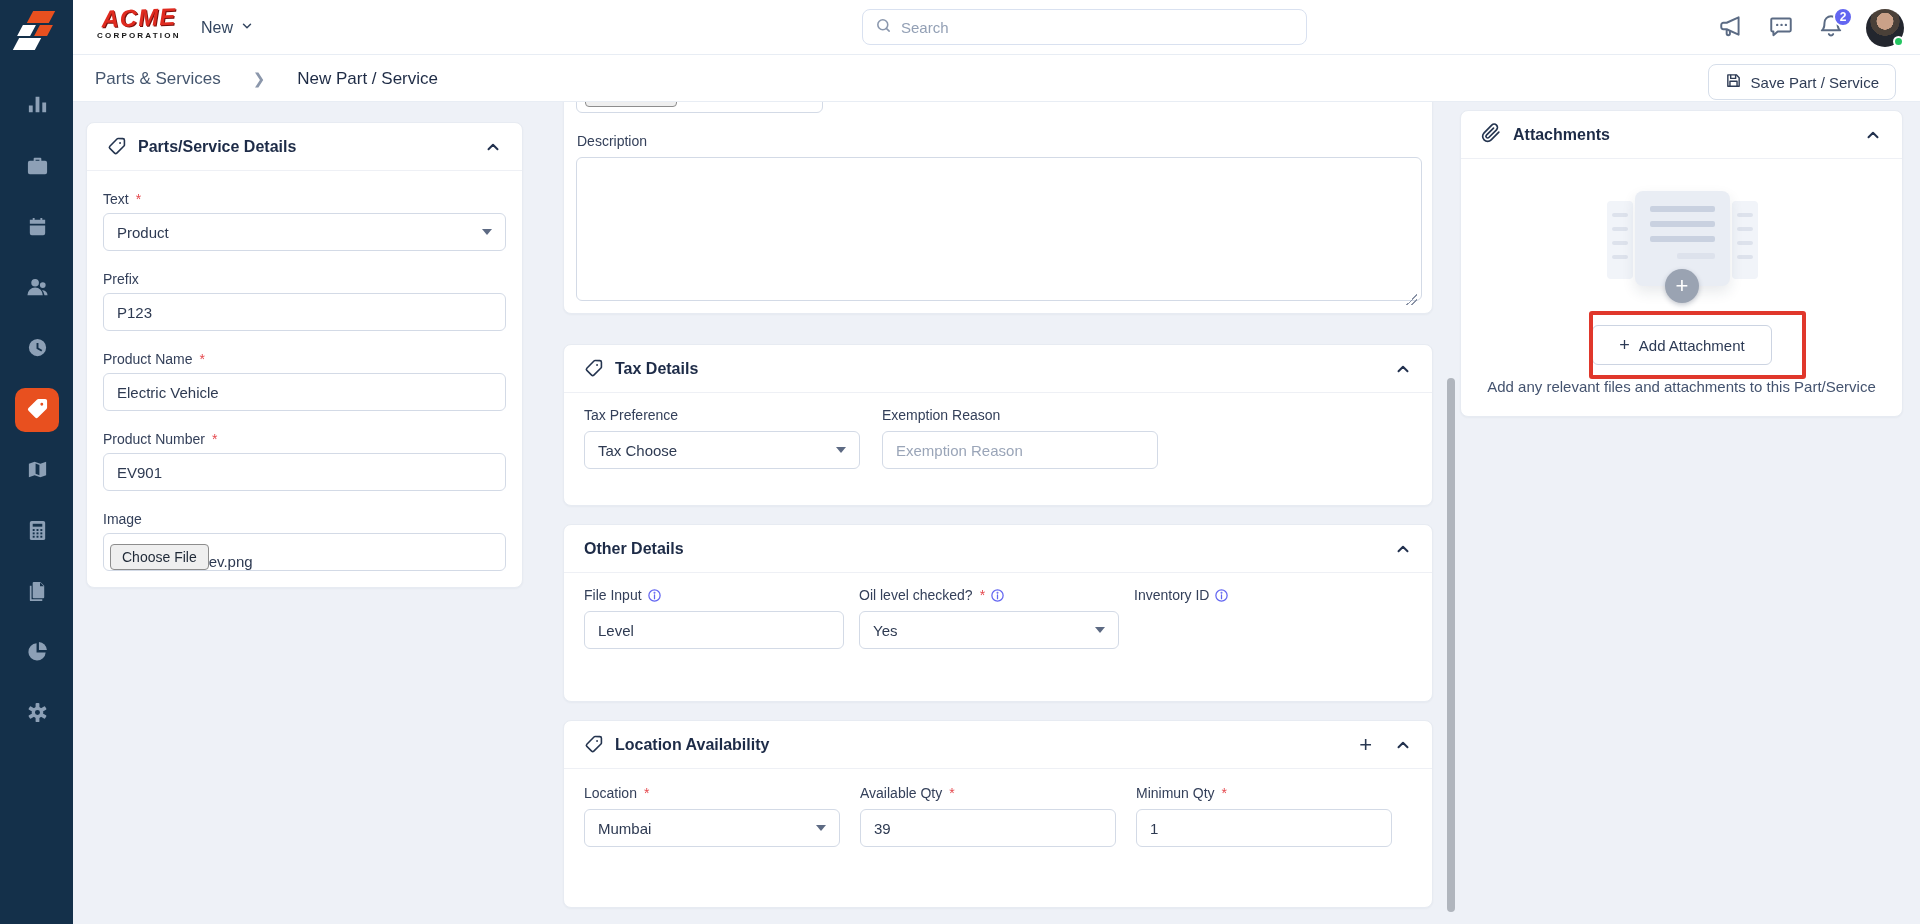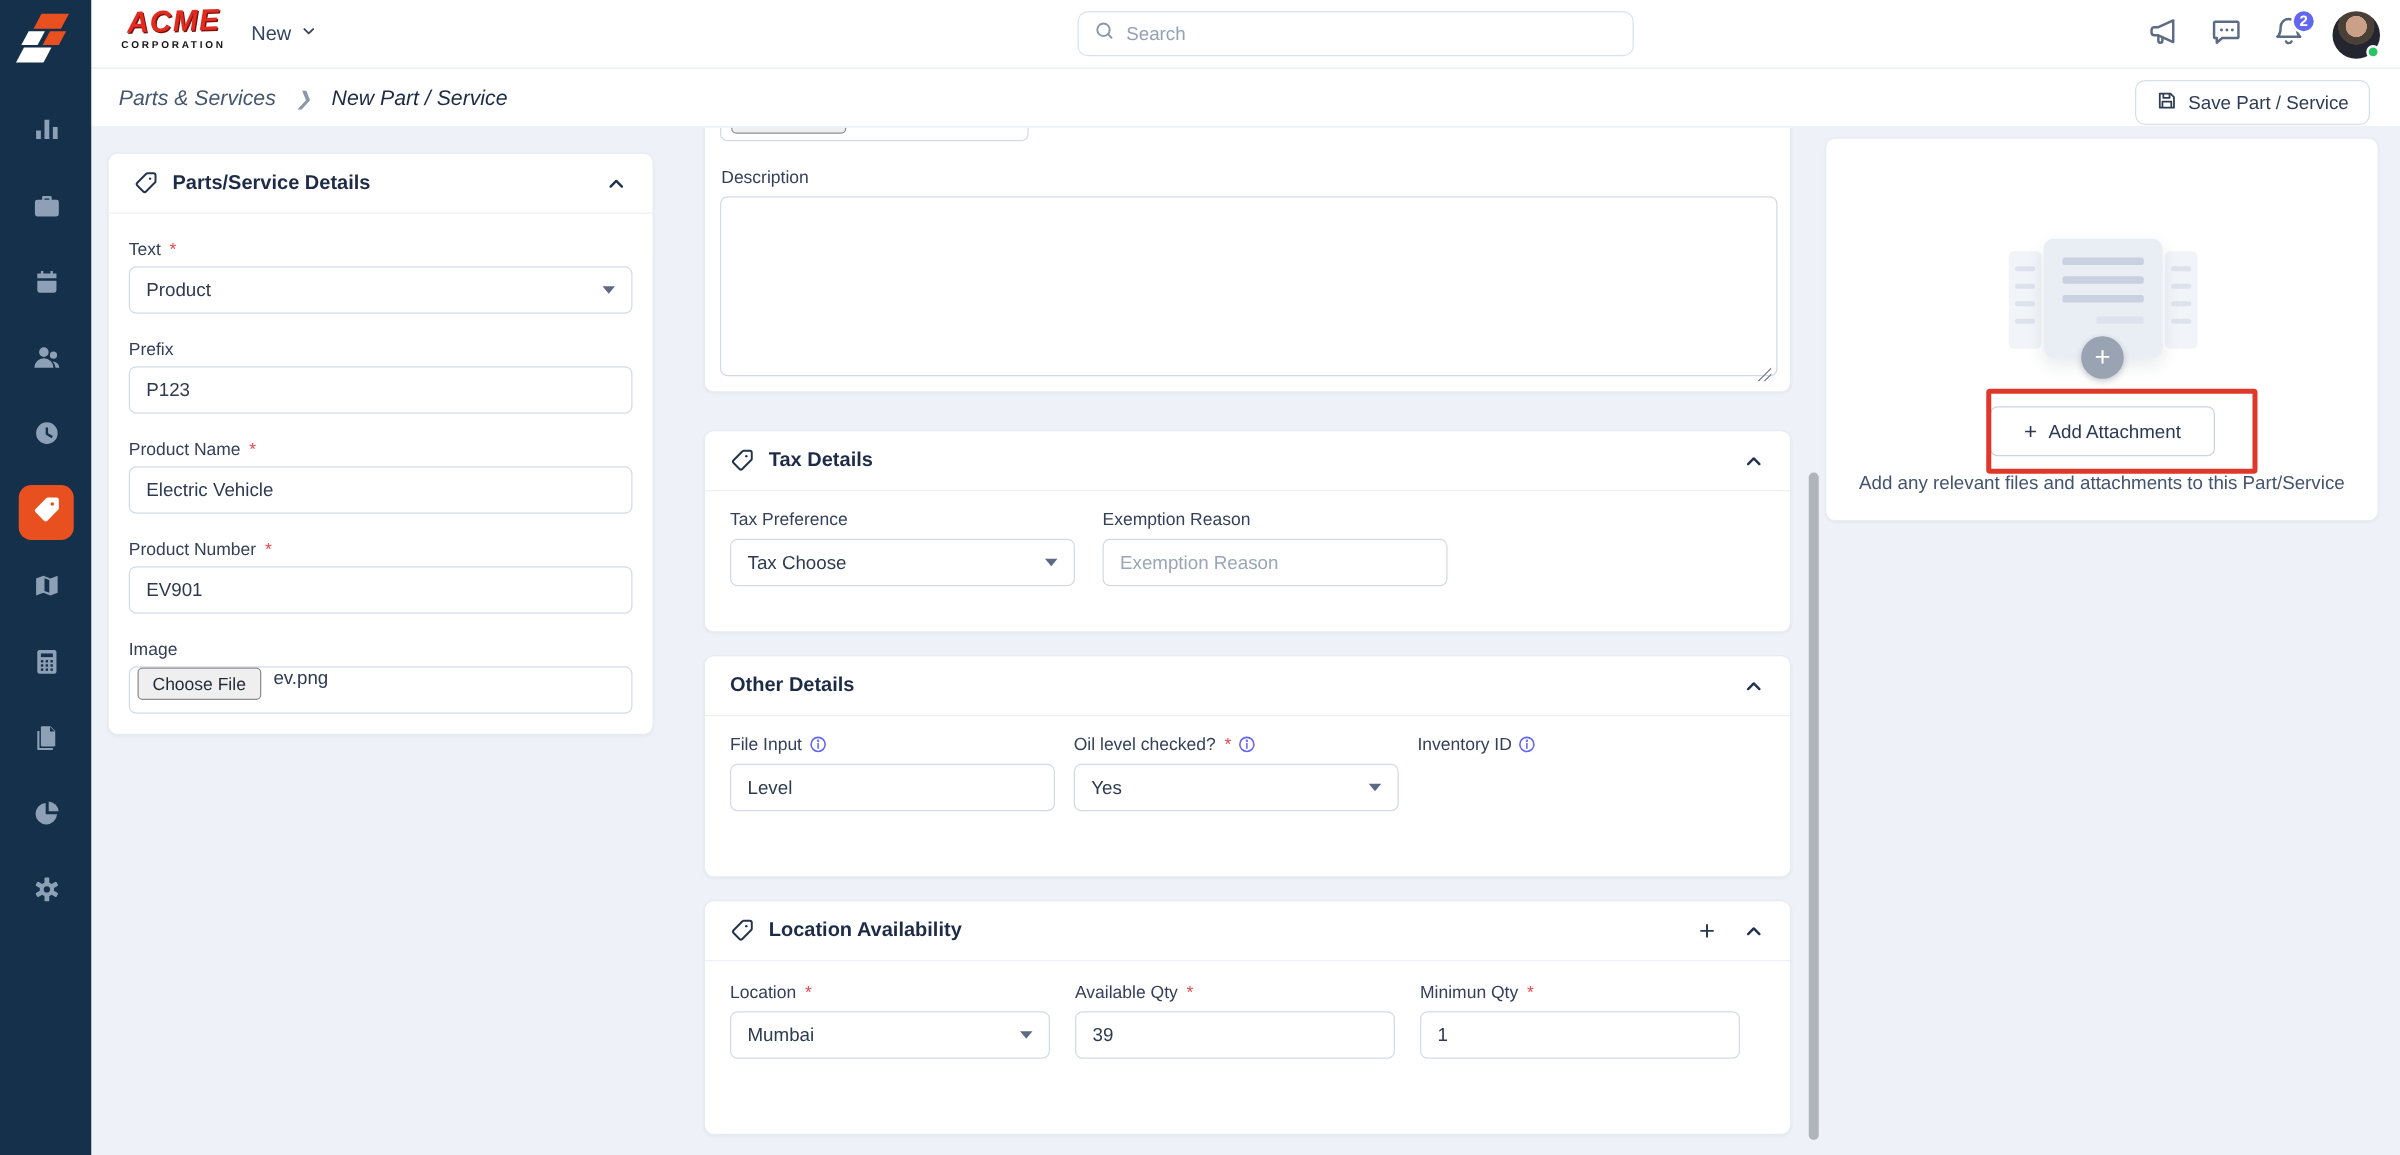--- a/index.html
+++ b/index.html
@@ -24,21 +24,21 @@
   .searchbox input { border:none; outline:none; flex:1; font-size:15px; color:#2e3a52; font-family:"Liberation Sans",sans-serif; background:transparent; }
   .searchbox input::placeholder { color:#93a0b5; }
   .top-icons { position:absolute; right:16px; top:0; height:55px; display:flex; align-items:center; gap:20px; }
   .tico { position:relative; width:30px; height:30px; display:flex; align-items:center; justify-content:center; color:#5b6b84; cursor:pointer; }
   .badge { position:absolute; top:-6px; right:-7px; min-width:20px; height:20px; border-radius:10px; background:#6366f1; color:#fff; font-size:12px; font-weight:bold; display:flex; align-items:center; justify-content:center; border:2px solid #fff; }
   .avatar { position:relative; width:38px; height:38px; border-radius:50%; background:radial-gradient(circle at 50% 32%, #caa188 0 26%, #4a4038 27% 45%, #23262e 46% 100%); cursor:pointer; }
   .avatar .status { position:absolute; right:0; bottom:0; width:11px; height:11px; border-radius:50%; background:#25c662; border:2px solid #fff; }
 
   
   .subheader { position:absolute; left:73px; top:55px; width:1847px; height:47px; background:#fff; border-bottom:1px solid #e8edf4; z-index:9; }
-  .crumbs { position:absolute; left:22px; top:0; height:47px; display:flex; align-items:center; gap:16px; font-size:17px;font-style:italic; }
+  .crumbs { position:absolute; left:22px; top:0; height:47px; display:flex; align-items:center; gap:32px; font-size:17px; }
   .crumb-parent { color:#45566e; cursor:pointer; }
   .crumb-sep { color:#8b97ab; font-size:15px; }
   .crumb-current { color:#1e2b45; font-weight:500; }
   .save-btn { position:absolute; right:24px; top:9px; height:36px; padding:0 16px; background:#fff; border:1px solid #d6deea; border-radius:8px; display:flex; align-items:center; gap:9px; font-size:15px; color:#2f3c55; cursor:pointer; }
 
   
   .main { position:absolute; left:73px; top:102px; width:1847px; height:822px; background:#eef1f7; overflow:hidden; }
   .card { position:absolute; background:#fff; border:1px solid #e7ebf2; border-radius:8px; box-shadow:0 1px 2px rgba(25,39,65,0.04); }
   .card-head { height:48px; display:flex; align-items:center; gap:12px; padding:0 20px; border-bottom:1px solid #eef0f5; }
   .card-title { font-size:16px; font-weight:bold; color:#1d2b47; }
@@ -53,21 +53,21 @@
   .tinput { height:38px; padding:12px 13px; width:100%; outline:none; }
   .tinput::placeholder { color:#9aa5b8; }
   .tselect { height:38px; display:flex; align-items:center; padding:0 13px; cursor:pointer; }
   .caret { margin-left:auto; width:0; height:0; border-left:5px solid transparent; border-right:5px solid transparent; border-top:6px solid #5d6a83; }
   .info-ico { color:#6366f1; display:flex; }
 
   
   .card-details { left:13px; top:20px; width:437px; height:466px; }
   .fgroup { margin:20px 16px 0; }
   .fgroup .field-label { margin-bottom:6px; }
-  .file-input { height:38px; border:1px solid #d3dae6; border-radius:6px; display:flex; align-items:flex-start; padding:0 6px; gap:10px; background:#fff; }
+  .file-input { height:38px; border:1px solid #d3dae6; border-radius:6px; display:flex; align-items:flex-end; padding:0 6px; background:#fff; }
   .choose-btn { background:#efefef; border:1px solid #8d8d8d; border-radius:4px; font-size:14px; color:#1f2937; padding:4px 11px; cursor:pointer; font-family:"Liberation Sans",sans-serif; }
   .file-name { font-size:15px; color:#2e3a52; }
 
   
   .desc-card { left:490px; top:-12px; width:870px; height:224px; }
   .cut-input { position:absolute; left:12px; top:-16px; width:247px; height:38px; border:1px solid #d3dae6; border-radius:6px; background:#fff; }
   .cut-choose { position:absolute; left:8px; bottom:5px; width:92px; height:26px; background:#efefef; border:1px solid #8d8d8d; border-radius:4px; }
   .desc-label { position:absolute; left:13px; top:42px; }
   textarea.tarea { position:absolute; left:12px; top:66px; width:846px; height:144px; resize:none; outline:none; padding:10px 12px; }
   .resize-grip { position:absolute; right:15px; top:203px; width:11px; height:11px; background:
@@ -465,20 +465,33 @@
             </div>
           <input class="tinput" value="1" style="">
         </div>
       </div>
     </div>
 
     <div class="scroll-thumb"></div>
   </div>
 
   <div class="attach-card">
+    <div class="card-head">
+      <span><svg viewBox="0 0 24 24" width="20" height="20" fill="none" stroke="#24344f" stroke-width="2" stroke-linecap="round" stroke-linejoin="round">
+            <path d="M21.4 11.05l-9.19 9.19a6 6 0 0 1-8.49-8.49l9.19-9.19a4 4 0 0 1 5.66 5.66l-9.2 9.19a2 2 0 0 1-2.83-2.83l8.49-8.48"></path>
+          </svg></span>
+      <span class="card-title">Attachments</span>
+      <div class="head-right">
+          <span class="chev-btn">
+            <svg viewBox="0 0 24 24" width="18" height="18" fill="none" stroke="#22314e" stroke-width="2.6" stroke-linecap="round" stroke-linejoin="round">
+              <path d="M6 15l6-6 6 6"></path>
+            </svg>
+          </span>
+        </div>
+    </div>
 
     <div class="doc-illustration">
       <div class="doc-side" style="left:146px">
         <div class="doc-line lite" style="left:5px; top:12px; width:16px; height:4px;"></div>
         <div class="doc-line lite" style="left:5px; top:26px; width:16px; height:4px;"></div>
         <div class="doc-line lite" style="left:5px; top:40px; width:16px; height:4px;"></div>
         <div class="doc-line lite" style="left:5px; top:54px; width:16px; height:4px;"></div>
       </div>
       <div class="doc-side" style="left:271px">
         <div class="doc-line lite" style="left:5px; top:12px; width:16px; height:4px;"></div>

